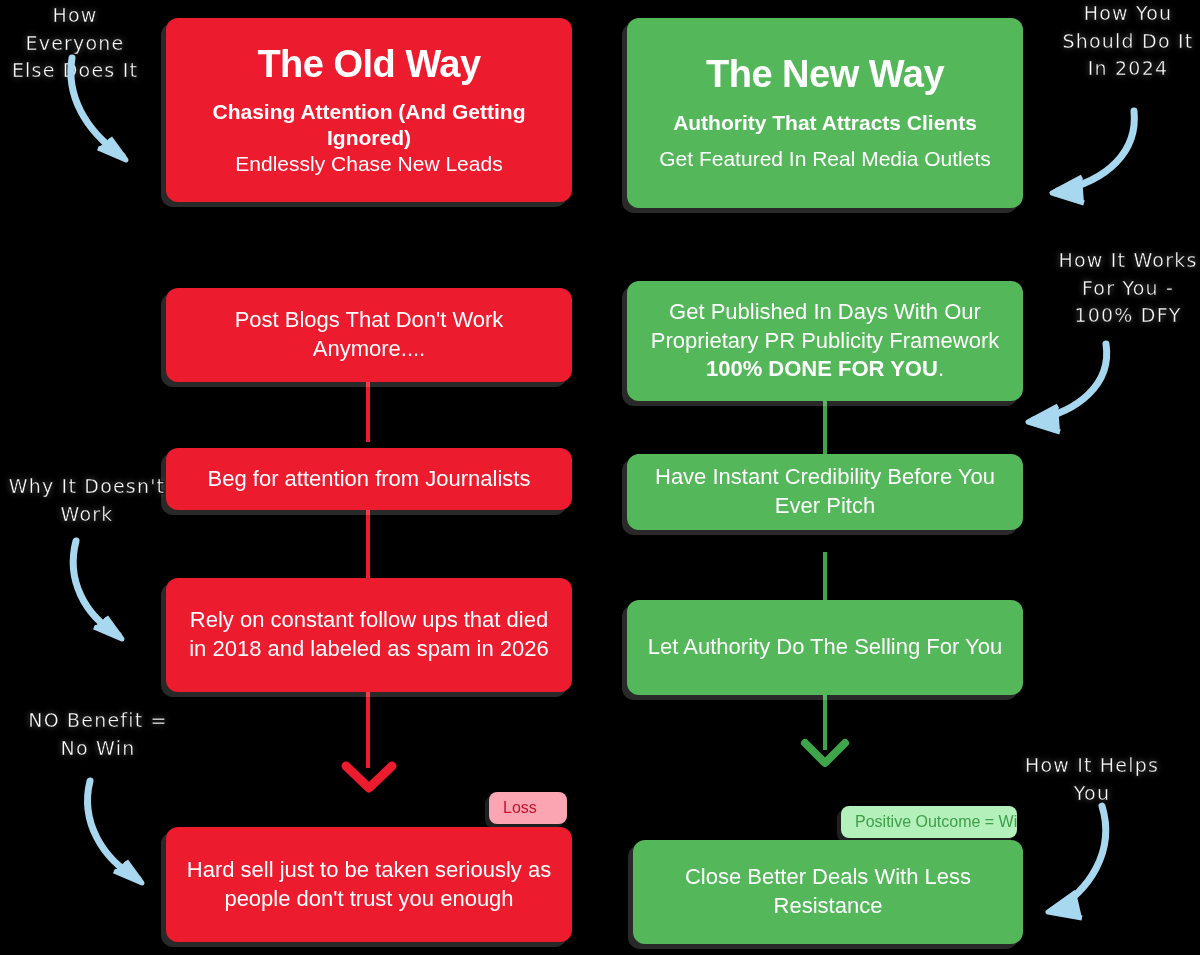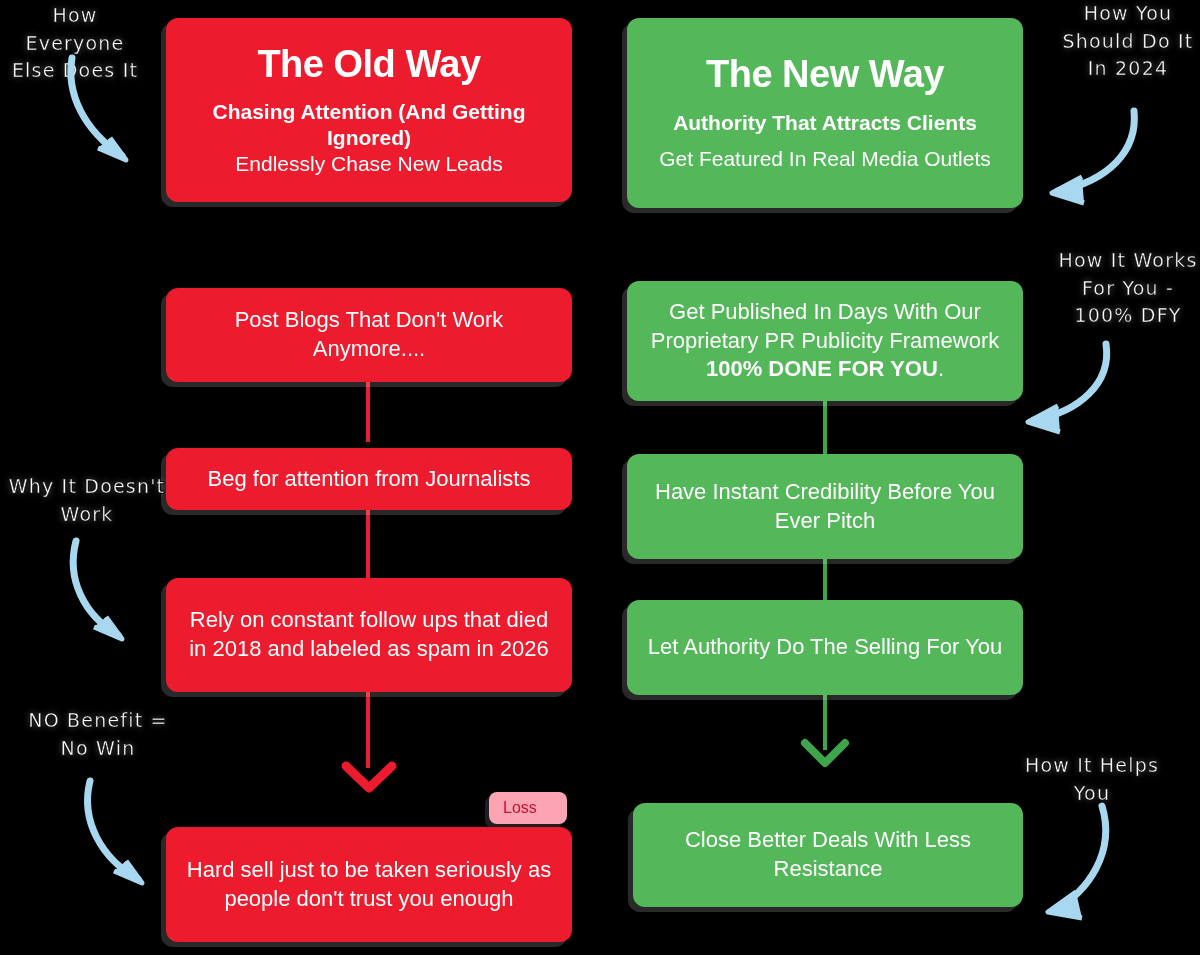--- a/index.html
+++ b/index.html
@@ -153,33 +153,33 @@
   <svg class="arrow-wrap" style="left:798px; top:736px;" width="54" height="34" viewBox="0 0 54 34">
     <path d="M7 7 L27 27 L47 7" fill="none" stroke="#3FA54A" stroke-width="8" stroke-linecap="round" stroke-linejoin="round"></path>
   </svg>
 
   <div class="box green" style="left:627px; top:281px; width:396px; height:120px;">
     <div class="step-text">
       <span>Get Published In Days With Our Proprietary PR Publicity Framework </span><b>100% DONE FOR YOU</b><span>.</span>
     </div>
   </div>
 
-  <div class="box green" style="left:627px; top:454px; width:396px; height:105px;">
+  <div class="box green" style="left:627px; top:454px; width:396px; height:76px;">
     <div class="step-text">Have Instant Credibility Before You Ever Pitch</div>
   </div>
 
   <div class="box green" style="left:627px; top:600px; width:396px; height:95px;">
     <div class="step-text">Let Authority Do The Selling For You</div>
   </div>
 
   <div class="badge win" style="left:841px; top:806px; width:176px;">
     <span>Positive Outcome = Win</span>
   </div>
 
-  <div class="box green" style="left:633px; top:803px; width:390px; height:104px;">
+  <div class="box green" style="left:633px; top:840px; width:390px; height:104px;">
     <div class="step-text">Close Better Deals  With Less Resistance</div>
   </div>
 
   <div class="hand" style="left:2px; top:2px; width:146px;">How Everyone Else Does It</div>
   <svg class="hand-arrow" style="left:60px; top:52px;" width="90" height="125" viewBox="0 0 90 125">
     <path d="M12 6 C 6 42, 24 78, 62 104" fill="none" stroke="#A8D8F0" stroke-width="7" stroke-linecap="round"></path>
     <path d="M38 96 L66 108 L50 86" fill="#A8D8F0" stroke="#A8D8F0" stroke-width="5" stroke-linejoin="round"></path>
   </svg>
 
   <div class="hand" style="left:6px; top:473px; width:162px;">Why It Doesn't Work</div>

